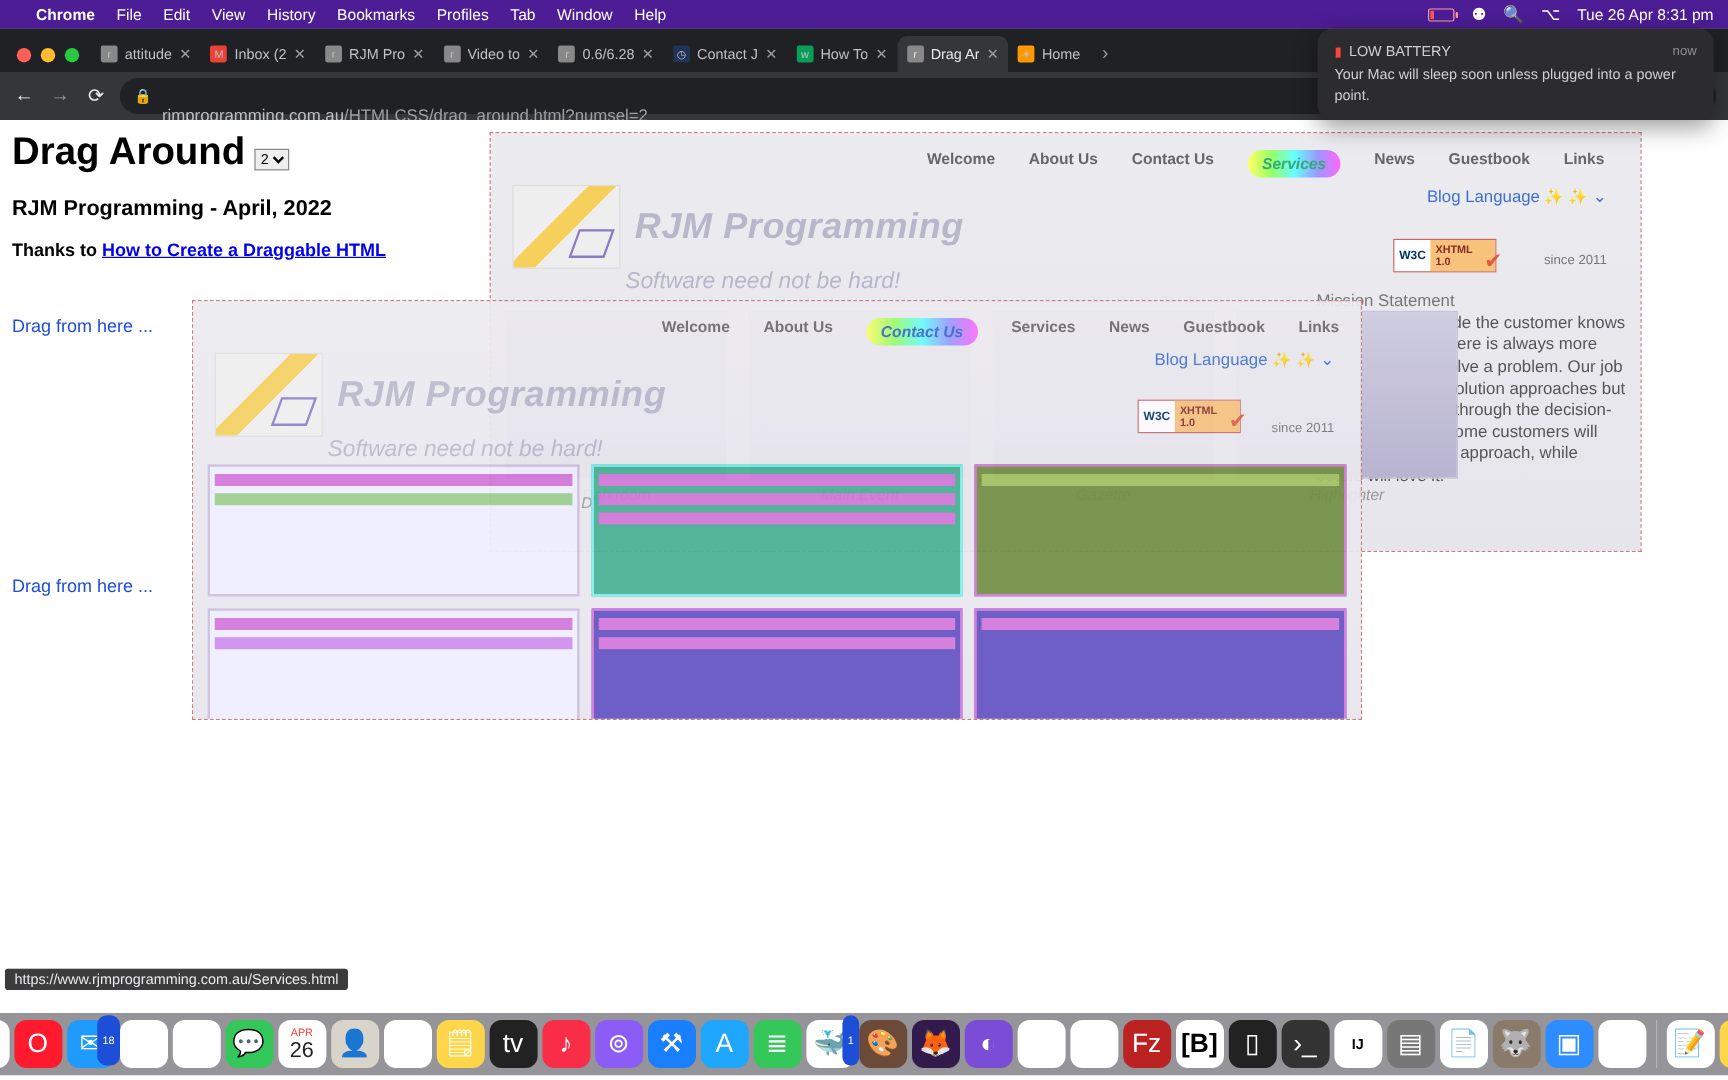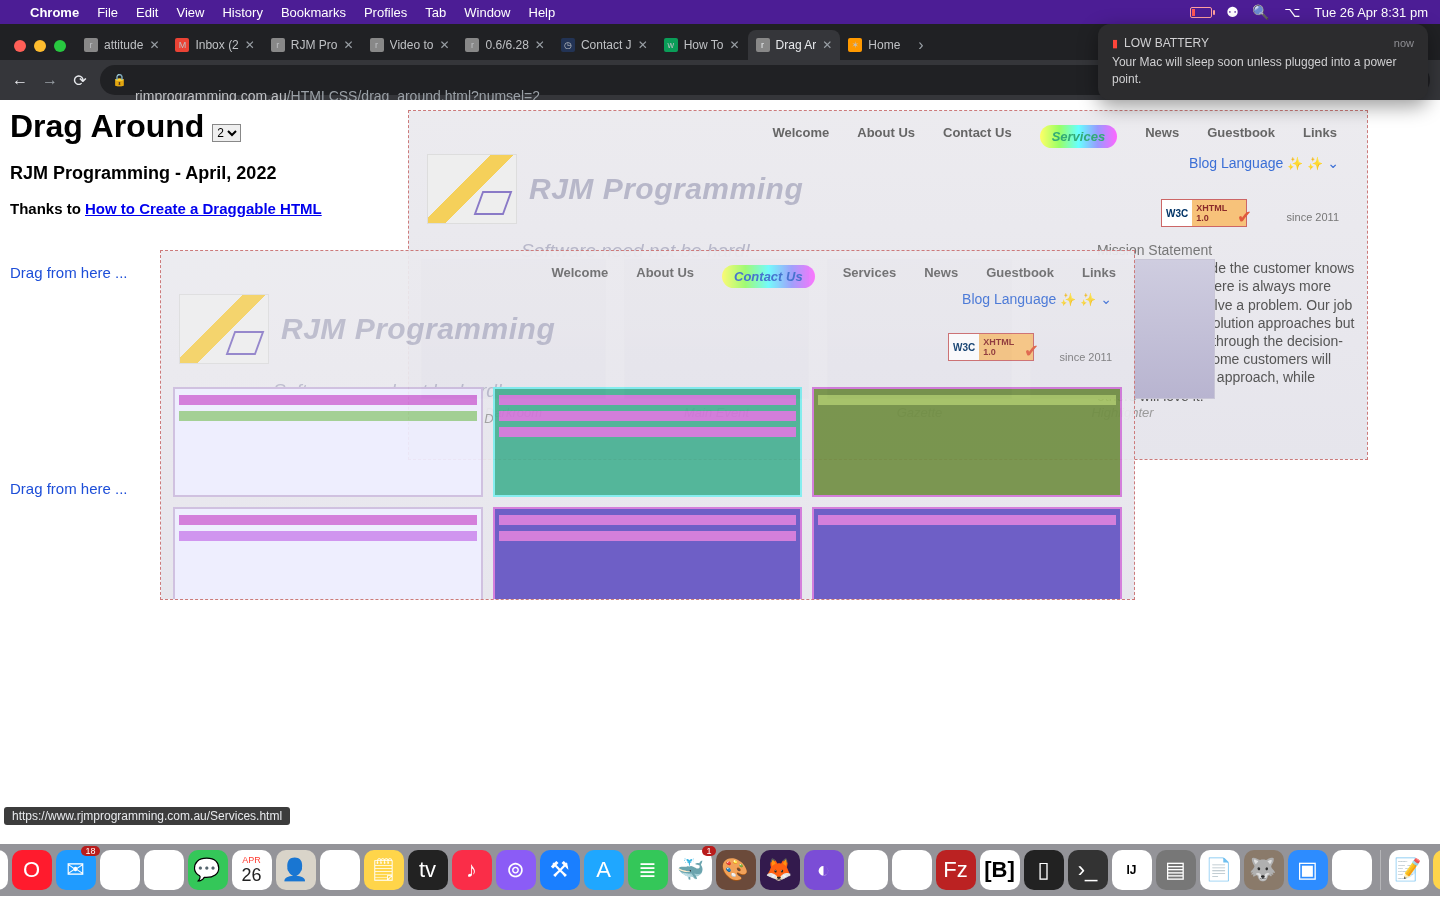--- a/index.html
+++ b/index.html
@@ -60,21 +60,21 @@
 
 .site { font-family: Verdana, sans-serif; color: #555; font-size: 13px; position: relative; width: 100%; height: 100%; background: linear-gradient(#ecebef,#e6e5ec); }
 .site-nav { display: flex; gap: 28px; justify-content: flex-end; padding: 14px 30px 6px; font-weight: bold; color: #666; font-size: 13px; }
 .site-nav .nitem { cursor:pointer; }
 .site-nav .services-badge { background: linear-gradient(90deg,#ff6,#9f6,#6ff,#99f,#f6f); padding:4px 12px; border-radius:14px; color:#3a7; font-style:italic; font-weight:bold; }
 .site-nav .contact-badge { background: linear-gradient(90deg,#ff6,#9f6,#6ff,#99f,#f6f); padding:4px 12px; border-radius:14px; color:#3366cc; font-style:italic; font-weight:bold; }
 .logo-row { display: flex; align-items: center; gap: 12px; padding: 0 18px; }
 .logo-mark { width: 90px; height: 70px; background: linear-gradient(135deg,#eee 40%,#f5d05a 40%,#f5d05a 55%,#eee 55%); border:1px solid #ddd; position:relative; }
 .logo-mark::after{ content:""; position:absolute; right:8px; bottom:8px; width:26px; height:20px; border:2px solid #8a7ac7; transform: skewX(-20deg); }
 .brand { font-size: 30px; color: #b7b7c9; font-style: italic; font-weight: bold; letter-spacing: .5px; }
-.tagline { font-style: italic; color: #b7b7c9; font-size: 19px; padding-left: 112px; margin-top: 16px; }
+.tagline { font-style: italic; color: #b7b7c9; font-size: 19px; padding-left: 112px; margin-top: 0; }
 .bloglang { position: absolute; right: 28px; top: 44px; color: #3b6fd6; font-size: 14px; display:flex; align-items:center; gap:4px; }
 .bloglang .spark { font-size:13px; }
 .xhtml-badge { position:absolute; right:120px; top:88px; width:86px; height:28px; background:#fff; border:1px solid #c66; display:flex; align-items:center; font-size:10px; font-family:sans-serif; }
 .xhtml-badge .w3c{ padding:0 4px; color:#036; font-weight:bold; }
 .xhtml-badge .xh{ background:#f7c27a; flex:1; height:100%; display:flex; flex-direction:column; justify-content:center; padding-left:4px; font-weight:bold; color:#8a2a2a; font-size:9px;}
 .xhtml-badge .tick{ position:absolute; right:-6px; top:6px; color:#e05a3c; font-size:18px; }
 .since { position:absolute; top:100px; font-size:11px; color:#777; }
 
 
 .gallery { position:absolute; left:0; top:140px; right:0; bottom:0; padding: 8px 12px; display:flex; gap:18px; }
@@ -95,21 +95,21 @@
 .svc-thumb .bar.b1{ top:6px;} .svc-thumb .bar.b2{ top:22px;} .svc-thumb .bar.b3{ top:38px;}
 
 
 .status-url { position: fixed; bottom: 75px; left: 4px; background: #3c3c3c; color: #e8eaed; font-size: 12px; padding: 2px 8px; border-radius: 3px; font-family: sans-serif; z-index:50; }
 
 
 .dock-wrap { position: fixed; bottom: 4px; left: 0; right: 0; display: flex; justify-content: center; z-index:40; }
 .dock { background: rgba(60,60,70,.55); border-radius: 18px; padding: 6px 10px; display: flex; gap: 4px; align-items:flex-end; }
 .dock-item { width: 40px; height: 40px; border-radius: 10px; display:flex; align-items:center; justify-content:center; font-size:22px; color:#fff; position:relative; }
 .dock-sep { width:1px; height:40px; background:rgba(255,255,255,.3); margin:0 4px; }
-.dock-item .badge { position:absolute; top:-4px; right:-4px; background:#b91c1c; color:#fff; font-size:9px; border-radius:8px; padding:0 4px; font-family:sans-serif; }
+.dock-item .badge { position:absolute; top:-4px; right:-4px; background:#1d4ed8; color:#fff; font-size:9px; border-radius:8px; padding:16px 4px; font-family:sans-serif; }
 .di-safari{background:#fff;} .di-opera{background:#ff1b2d;} .di-mail{background:#1f9bff;}
 .di-maps{background:#fff;} .di-photos{background:#fff;} .di-msg{background:#34c759;}
 .di-cal{background:#fff;color:#ff3b30;flex-direction:column;font-size:9px;} .di-cal .d{font-size:18px;color:#222;}
 .di-contacts{background:#d9d4c9;} .di-rem{background:#fff;} .di-notes{background:#ffd54a;}
 .di-tv{background:#222;} .di-music{background:#fa2d48;} .di-pod{background:#8b5cf6;}
 .di-store{background:#1fa7ff;} .di-num{background:#34c759;} .di-docker{background:#fff;}
 .di-palette{background:#6b4a3a;} .di-ff{background:#331a4d;} .di-chromium{background:#fff;}
 .di-edge{background:#fff;} .di-fz{background:#b22;} .di-b{background:#fff;color:#000;font-weight:bold;}
 .di-term{background:#222;} .di-term2{background:#333;} .di-ij{background:#fff;color:#000;font-size:12px;font-weight:bold;}
 .di-generic{background:#777;} .di-page{background:#fff;} .di-gimp{background:#8a7a6a;}

